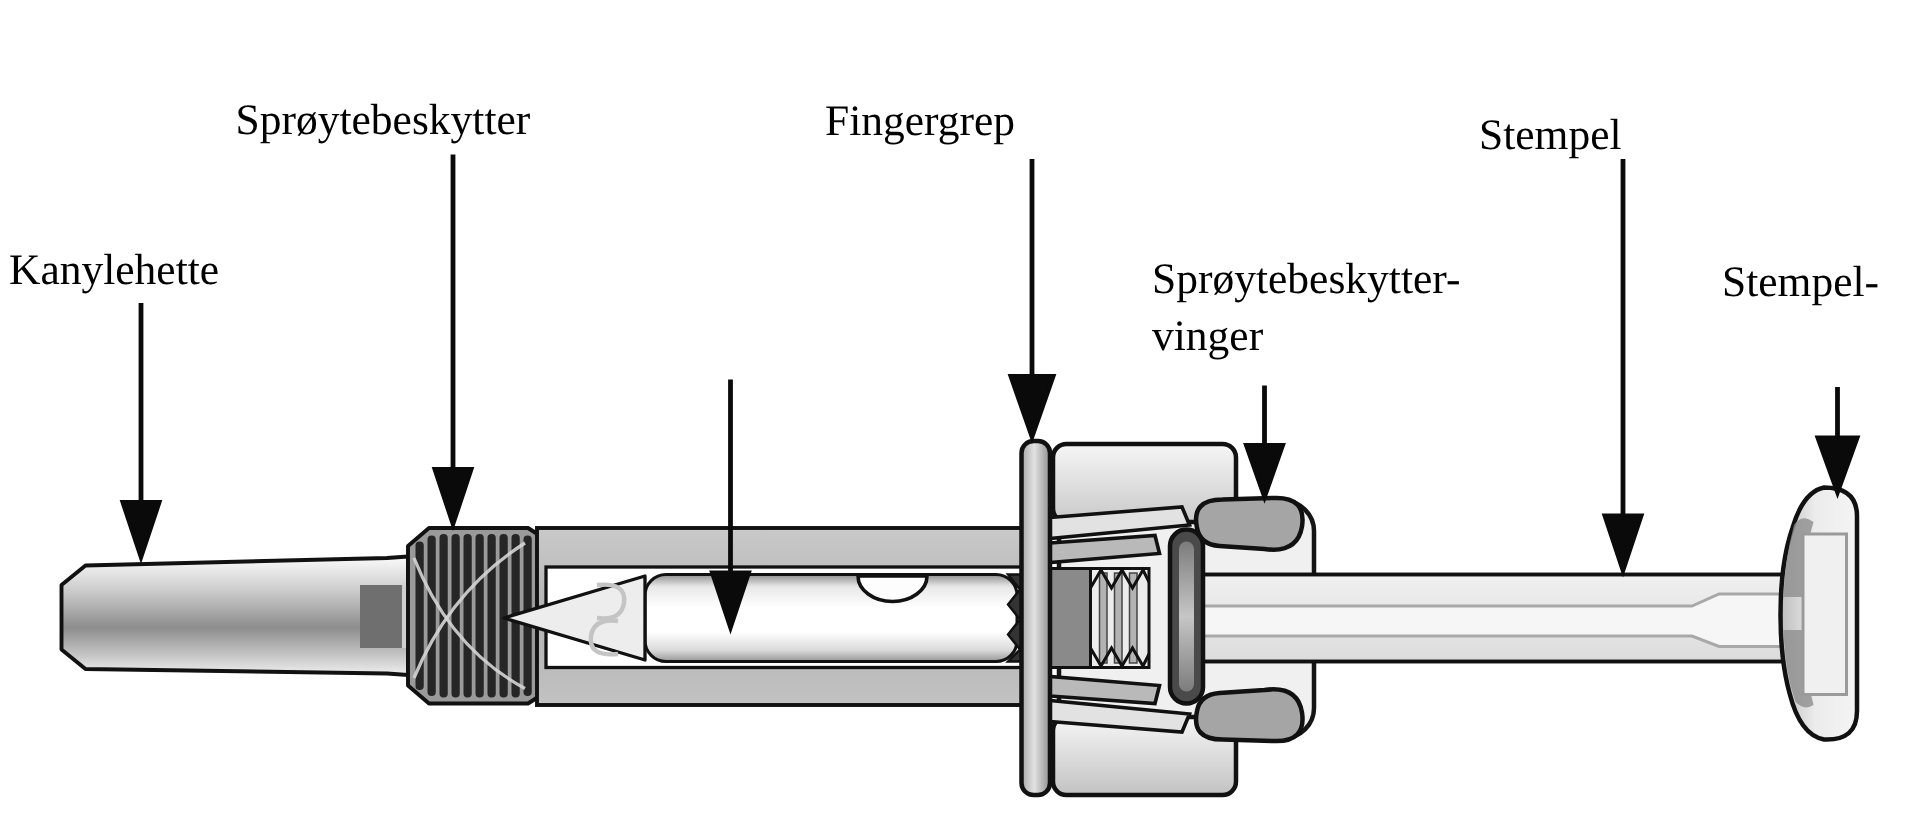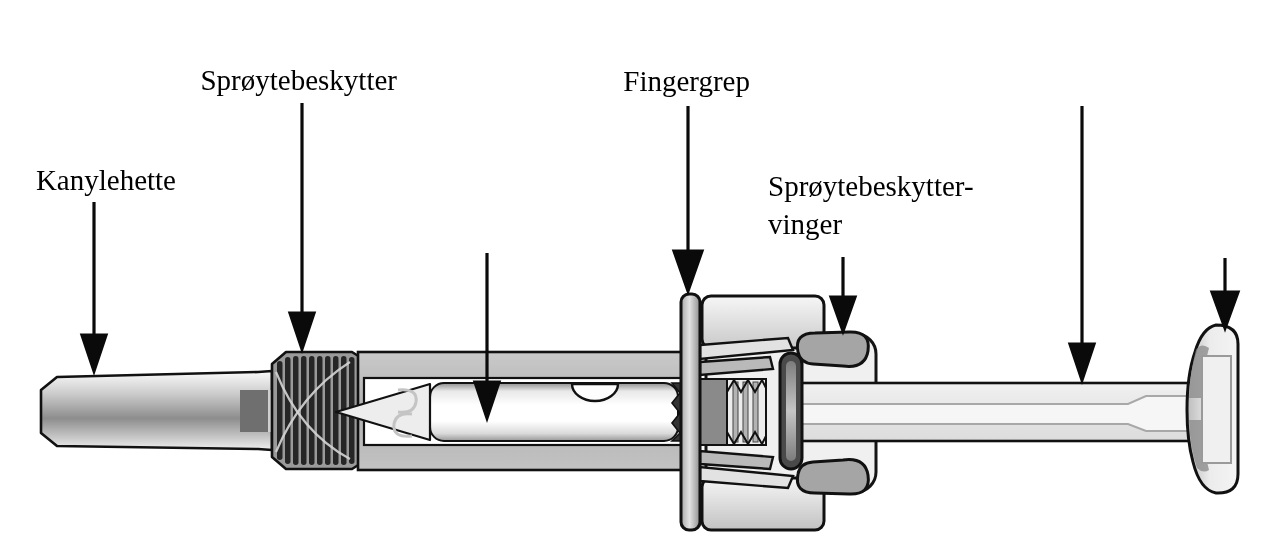--- a/index.html
+++ b/index.html
@@ -10,21 +10,21 @@
     font-family:"Liberation Serif","DejaVu Serif",serif;
     color:#000;
     overflow:hidden;
   }
   .callout{
     position:absolute;
     font-size:29px;
     line-height:38px;
     white-space:nowrap;
   }
-  .center{text-align:right;}
+  .center{text-align:left;}
   #svg-layer{position:absolute;left:0;top:0;}
 </style>
 </head>
 <body>
 
 <div id="canvas">
 
   <svg id="svg-layer" width="1274" height="554" viewBox="0 0 1274 554">
     <defs>
       <linearGradient id="capGrad" x1="0" y1="0" x2="0" y2="1">
@@ -205,17 +205,21 @@
 
   <div class="callout" style="left:768px;top:167px;">
     <div>Sprøytebeskytter-</div>
     <div>vinger</div>
   </div>
 
   <div class="callout center" style="left:550px;top:62px;width:200px;">
     <div>Fingergrep</div>
   </div>
 
+  <div class="callout center" style="left:986px;top:71px;width:160px;">
+    <div>Stempel</div>
+  </div>
 
   <div class="callout" style="left:1148px;top:169px;">
+    <div>Stempel-</div>
   </div>
 
 </div>
 
 </body></html>

